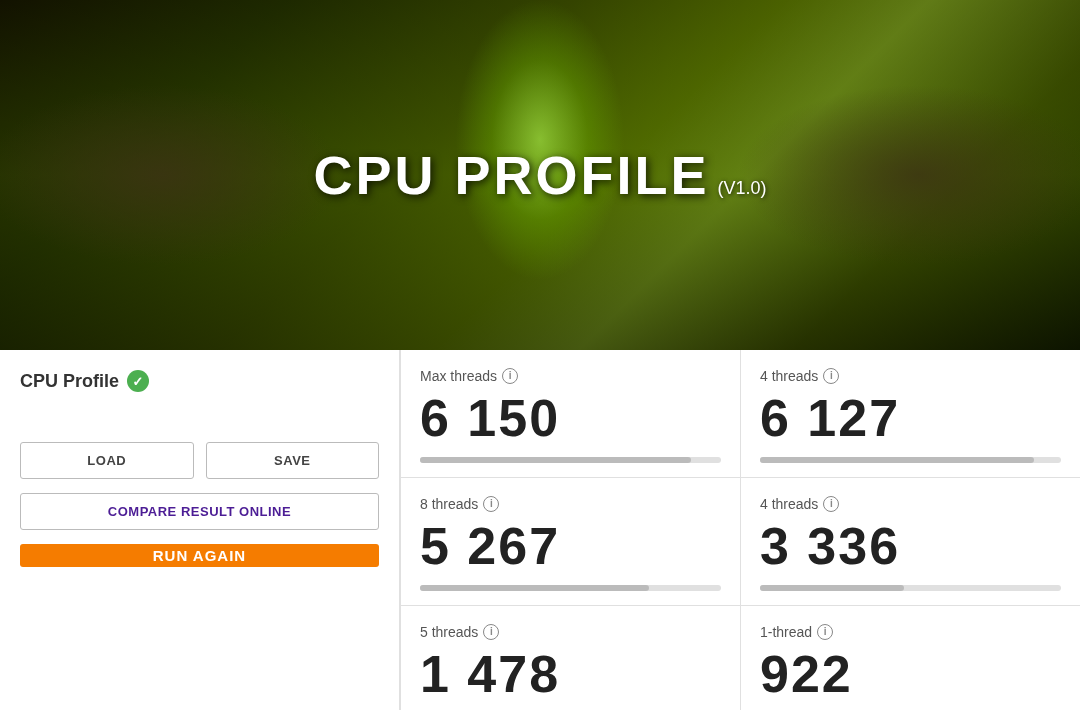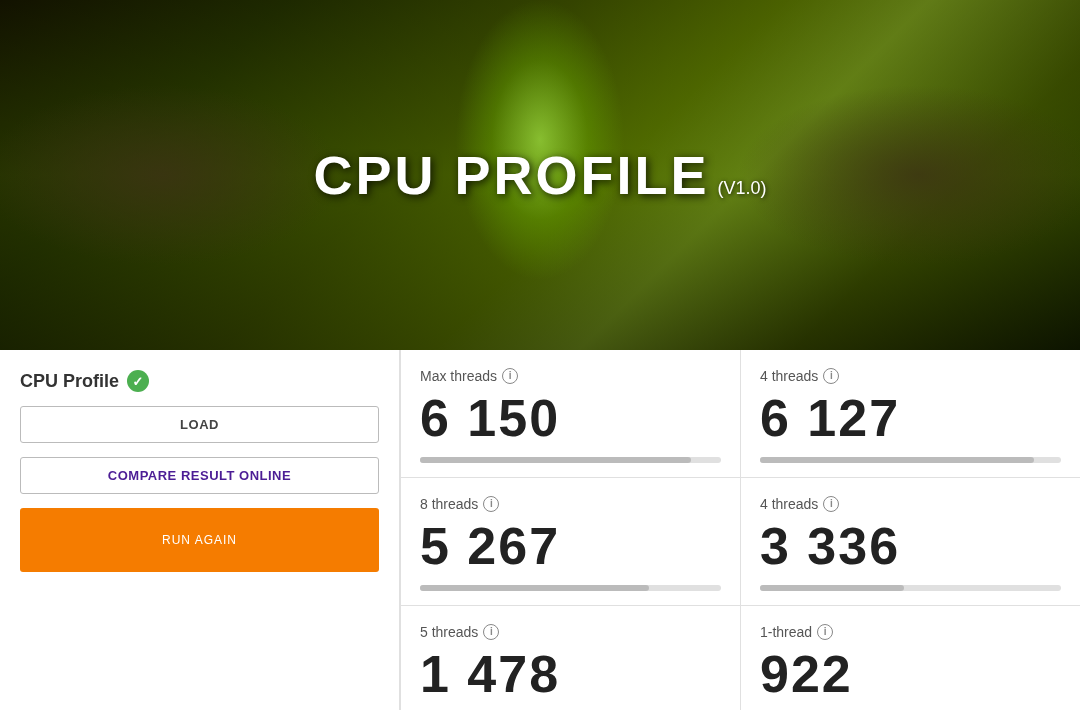--- a/index.html
+++ b/index.html
@@ -81,20 +81,21 @@
       border-radius: 50%;
       display: inline-flex;
       align-items: center;
       justify-content: center;
       color: white;
       font-size: 13px;
     }
     .button-row {
       display: flex;
       gap: 12px;
+      margin-top: 36px;
     }
     .btn-outline {
       flex: 1;
       padding: 10px 0;
       background: #fff;
       border: 1px solid #bbb;
       border-radius: 3px;
       font-size: 13px;
       font-weight: 600;
       letter-spacing: 0.5px;
@@ -110,26 +111,26 @@
       border-radius: 3px;
       font-size: 13px;
       font-weight: 600;
       letter-spacing: 0.5px;
       color: #4c1d95;
       cursor: pointer;
       text-align: center;
     }
     .btn-run {
       width: 100%;
-      padding: 25px 0;
+      padding: 3px 0;
       background: #f57c00;
       border: none;
       border-radius: 3px;
-      font-size: 12px;
-      font-weight: 400;
+      font-size: 15px;
+      font-weight: 700;
       letter-spacing: 1px;
       color: #fff;
       cursor: pointer;
       text-align: center;
       text-transform: uppercase;
     }
 
     
     .right-grid {
       flex: 1;
@@ -200,20 +201,21 @@
 
 <div class="bottom-section">
 
   <div class="left-panel">
     <div class="panel-title">
       <span>CPU Profile</span>
       <span class="check-icon">✓</span>
     </div>
     <div class="button-row">
       <button class="btn-outline">LOAD</button>
+      <button class="btn-outline">SAVE</button>
     </div>
     <button class="btn-compare">COMPARE RESULT ONLINE</button>
     <button class="btn-run">RUN AGAIN</button>
   </div>
 
   <div class="right-grid" id="metrics-grid">
   <div class="metric-card">
       <div class="metric-label">
         <span>Max threads</span>
         <span class="info-icon">i</span>

